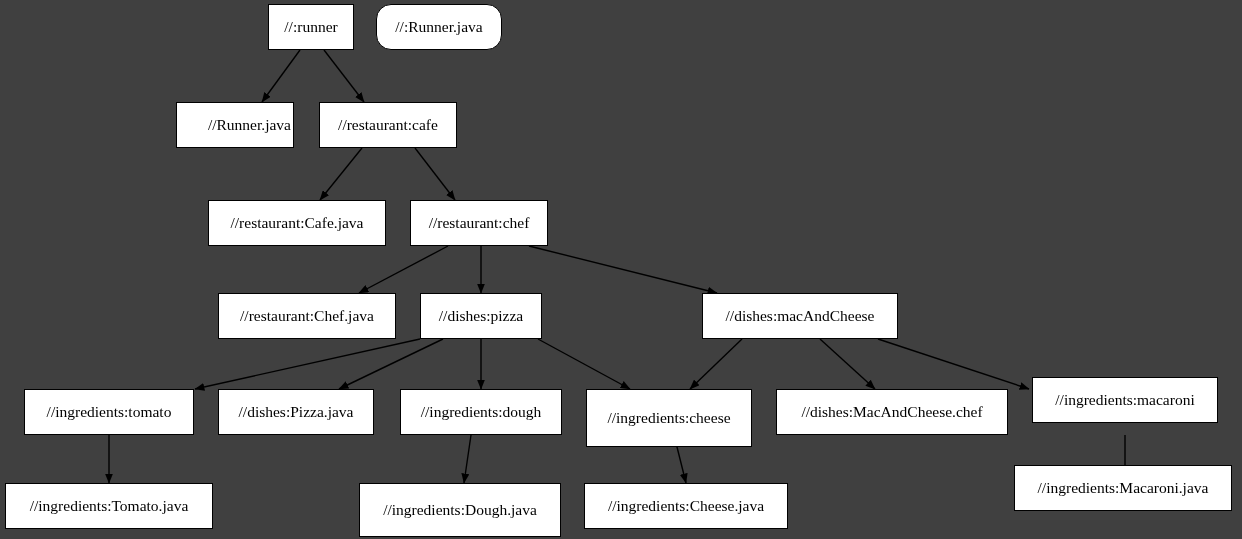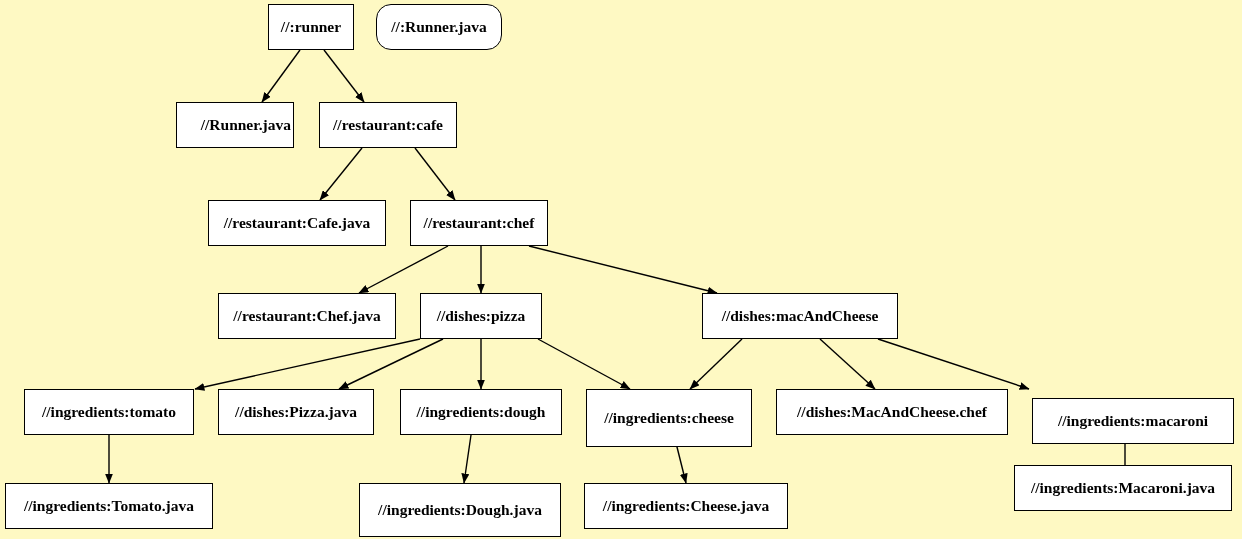--- a/index.html
+++ b/index.html
@@ -8,23 +8,22 @@
     padding: 0;
     background: #ffffff;
   }
   body {
     font-family: "Liberation Serif", "DejaVu Serif", serif;
   }
   #graph-canvas {
     position: relative;
     width: 1242px;
     height: 539px;
-    background: #fef9c3;
+    background: #404040;
     overflow: hidden;
-    font-weight: bold;
   }
   #edge-layer {
     position: absolute;
     left: 0;
     top: 0;
     width: 1242px;
     height: 539px;
     pointer-events: none;
   }
   .graph-node {
@@ -116,21 +115,21 @@
       </div>
       <div class="graph-node" style="left: 400px; top: 389px; width: 162px; height: 46px; background: rgb(255, 255, 255); border-color: rgb(0, 0, 0); color: rgb(0, 0, 0);">
         <span class="node-label">//ingredients:dough</span>
       </div>
       <div class="graph-node" style="left: 586px; top: 389px; width: 166px; height: 58px; background: rgb(255, 255, 255); border-color: rgb(0, 0, 0); color: rgb(0, 0, 0);">
         <span class="node-label">//ingredients:cheese</span>
       </div>
       <div class="graph-node" style="left: 776px; top: 389px; width: 232px; height: 46px; background: rgb(255, 255, 255); border-color: rgb(0, 0, 0); color: rgb(0, 0, 0);">
         <span class="node-label">//dishes:MacAndCheese.chef</span>
       </div>
-      <div class="graph-node" style="left: 1032px; top: 398px; width: 202px; height: 46px; background: rgb(255, 255, 255); border-color: rgb(0, 0, 0); color: rgb(0, 0, 0);">
+      <div class="graph-node" style="left: 1032px; top: 377px; width: 186px; height: 46px; background: rgb(255, 255, 255); border-color: rgb(0, 0, 0); color: rgb(0, 0, 0);">
         <span class="node-label">//ingredients:macaroni</span>
       </div>
       <div class="graph-node" style="left: 5px; top: 483px; width: 208px; height: 46px; background: rgb(255, 255, 255); border-color: rgb(0, 0, 0); color: rgb(0, 0, 0);">
         <span class="node-label">//ingredients:Tomato.java</span>
       </div>
       <div class="graph-node" style="left: 359px; top: 483px; width: 202px; height: 54px; background: rgb(255, 255, 255); border-color: rgb(0, 0, 0); color: rgb(0, 0, 0);">
         <span class="node-label">//ingredients:Dough.java</span>
       </div>
       <div class="graph-node" style="left: 584px; top: 483px; width: 204px; height: 46px; background: rgb(255, 255, 255); border-color: rgb(0, 0, 0); color: rgb(0, 0, 0);">
         <span class="node-label">//ingredients:Cheese.java</span>

